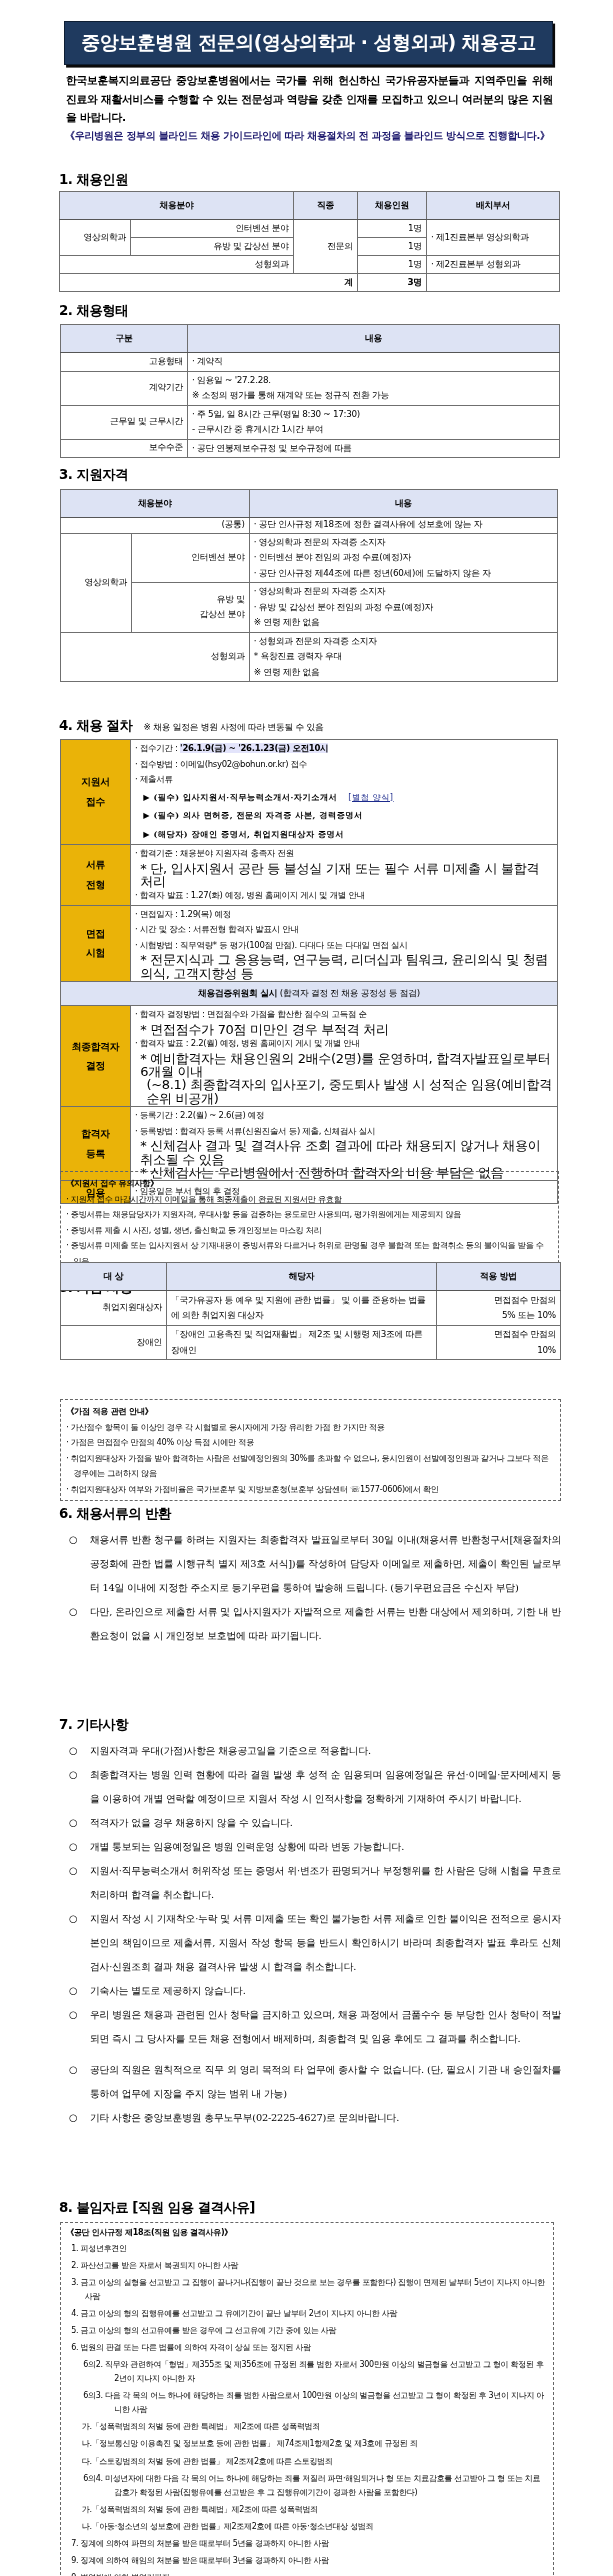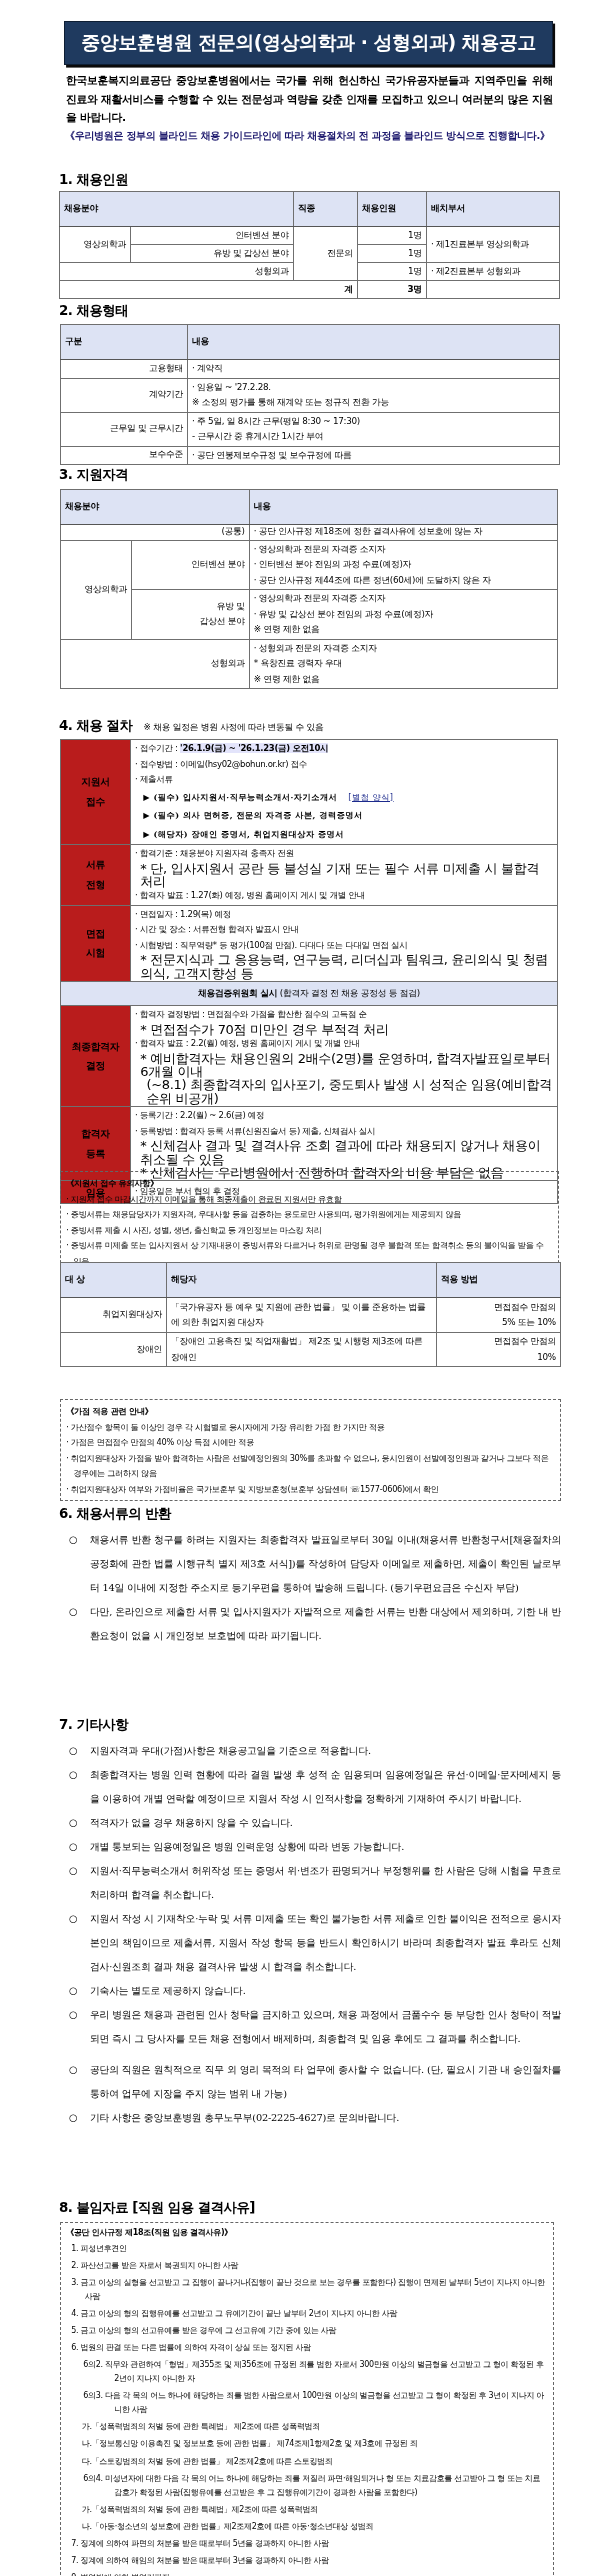--- a/index.html
+++ b/index.html
@@ -6,23 +6,23 @@
   body { width: 613px; height: 2803px; background: #ffffff; font-family: "DejaVu Sans", "Liberation Sans", sans-serif; color: #000; position: relative; overflow: hidden; }
   .page { position: absolute; left: 0; top: 0; width: 613px; }
   .title-bar { position: absolute; left: 64px; top: 20.6px; width: 489px; height: 44px; background: #1f3a5f; border: 1px solid #0e1e33; box-shadow: 2.1px 2.6px 0 #0a0a0a; display: flex; align-items: center; justify-content: center; }
   .title-bar h1 { color: #ffffff; font-size: 19px; font-weight: bold; letter-spacing: -0.5px; }
   .intro { position: absolute; left: 66px; top: 72px; width: 487px; font-size: 10.8px; line-height: 18.5px; font-weight: bold; letter-spacing: -0.3px; text-align: justify; }
   .intro-notice { position: absolute; left: 65px; top: 129px; width: 489px; font-size: 10px; font-weight: bold; color: #1e1a6e; letter-spacing: -0.3px; }
   .sec-h { position: absolute; left: 59px; font-size: 13.4px; font-weight: bold; letter-spacing: -0.5px; }
   .sec-h .sub { font-size: 8.8px; font-weight: normal; margin-left: 11.3px; letter-spacing: -0.3px; }
   table.grid { position: absolute; border-collapse: collapse; font-size: 8.8px; letter-spacing: -0.3px; border-top: 1.5px solid #000; border-bottom: 1.5px solid #000; border-left: 1px solid #000; border-right: 1px solid #000; }
   table.grid th, table.grid td { border: 0.5px solid #6f6f6f; padding: 1px 4.1px; vertical-align: middle; }
-  table.grid th { background: #dde3f4; font-weight: bold; text-align: left; height: 35px; border-bottom: 1px solid #555; }
+  table.grid th { background: #dde3f4; font-weight: bold; text-align: center; height: 28px; border-bottom: 1px solid #555; }
   .c { text-align: right; margin-left: 24px; }
-  .lbl { background: #b91c1c; text-align: center; font-weight: bold; font-size: 9.8px; line-height: 19.6px; }
+  .lbl { background: #eab308; text-align: center; font-weight: bold; font-size: 9.8px; line-height: 19.6px; }
   .ln { display: block; line-height: 15.5px; }
   .ln.sm { font-size: 13px; line-height: 13.4px; padding-left: 5.2px; }
   .hl { background: #e3e4fb; font-weight: bold; }
   .doc-item { display: block; font-family: "DejaVu Serif", serif; font-weight: bold; font-size: 8.2px; line-height: 18.5px; padding-left: 8.2px; letter-spacing: 0.5px; }
   .link { color: #1c2a8c; font-family: "DejaVu Sans", sans-serif; font-weight: normal; margin-left: 11px; }
   .notes { position: absolute; left: 60px; width: 499px; border: 0.5px dashed #666; padding: 3.1px 5.2px; font-size: 8.2px; letter-spacing: -0.3px; }
   .notes .nt { font-weight: bold; line-height: 16.5px; }
   .notes .nl { line-height: 15.5px; padding-left: 7.2px; text-indent: -7.2px; }
   .para { position: absolute; left: 67px; width: 494px; font-family: "DejaVu Serif", serif; font-size: 9.8px; line-height: 24px; letter-spacing: -0.2px; text-align: justify; }
   .para .p { padding-left: 23px; position: relative; }
@@ -307,19 +307,19 @@
         <div class="it">6. 법원의 판결 또는 다른 법률에 의하여 자격이 상실 또는 정지된 사람</div>
         <div class="it deep">6의2. 직무와 관련하여「형법」제355조 및 제356조에 규정된 죄를 범한 자로서 300만원 이상의 벌금형을 선고받고 그 형이 확정된 후 2년이 지나지 아니한 자</div>
         <div class="it deep">6의3. 다음 각 목의 어느 하나에 해당하는 죄를 범한 사람으로서 100만원 이상의 벌금형을 선고받고 그 형이 확정된 후 3년이 지나지 아니한 사람</div>
         <div class="sub">가.「성폭력범죄의 처벌 등에 관한 특례법」 제2조에 따른 성폭력범죄</div>
         <div class="sub">나.「정보통신망 이용촉진 및 정보보호 등에 관한 법률」 제74조제1항제2호 및 제3호에 규정된 죄</div>
         <div class="sub">다.「스토킹범죄의 처벌 등에 관한 법률」 제2조제2호에 따른 스토킹범죄</div>
         <div class="it deep">6의4. 미성년자에 대한 다음 각 목의 어느 하나에 해당하는 죄를 저질러 파면·해임되거나 형 또는 치료감호를 선고받아 그 형 또는 치료감호가 확정된 사람(집행유예를 선고받은 후 그 집행유예기간이 경과한 사람을 포함한다)</div>
         <div class="sub">가.「성폭력범죄의 처벌 등에 관한 특례법」제2조에 따른 성폭력범죄</div>
         <div class="sub">나.「아동·청소년의 성보호에 관한 법률」제2조제2호에 따른 아동·청소년대상 성범죄</div>
         <div class="it">7. 징계에 의하여 파면의 처분을 받은 때로부터 5년을 경과하지 아니한 사람</div>
-        <div class="it">7. 징계에 의하여 해임의 처분을 받은 때로부터 3년을 경과하지 아니한 사람</div>
+        <div class="it">9. 징계에 의하여 해임의 처분을 받은 때로부터 3년을 경과하지 아니한 사람</div>
         <div class="it">9. 병역법에 의한 병역기피자</div>
       </div>
   </div>
 
 </div>
 
 
 </body></html>

